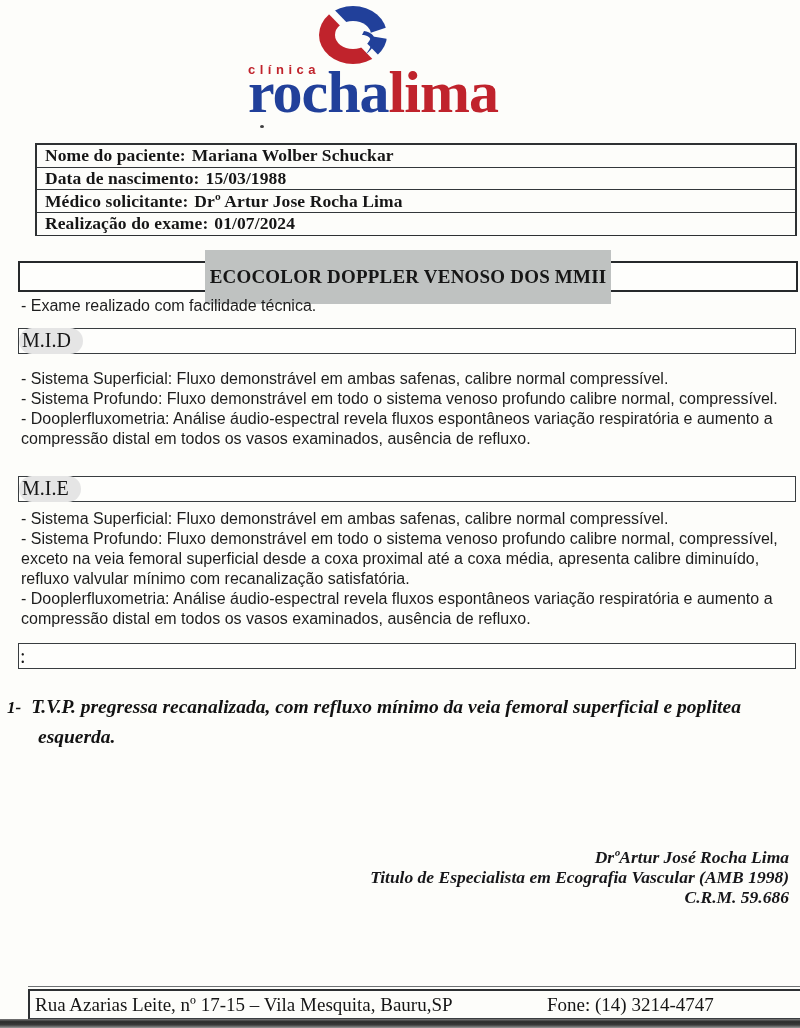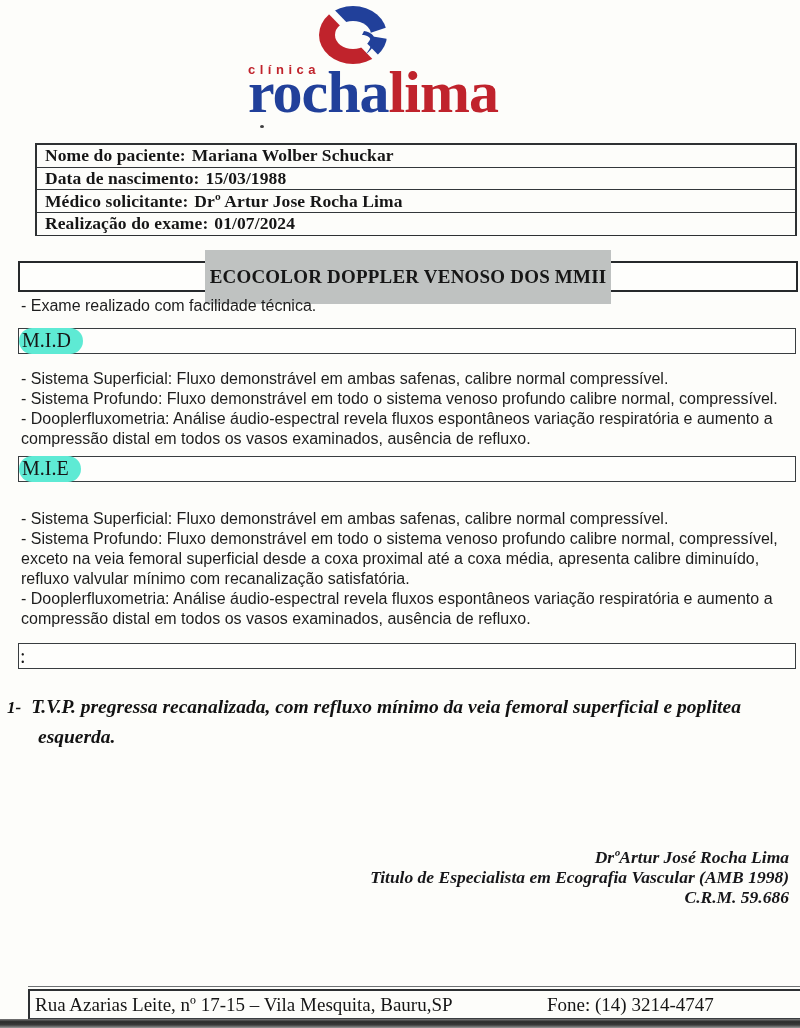--- a/index.html
+++ b/index.html
@@ -44,25 +44,25 @@
   .title-box .hl{
     background:#bfc2c1;font-weight:bold;font-size:19px;
     padding:16px 5px;letter-spacing:0.2px;white-space:nowrap;
   }
   .sec-box{
     position:absolute;left:18px;width:776px;height:24px;
     border:1.5px solid #393d40;background:#fefefc;
     display:flex;align-items:center;
   }
   .sec-box .hl{
-    background:#5eead4;font-size:20px;padding:1px 12px 2px 3px;white-space:nowrap;border-radius:13px;
+    background:#e5e5e5;font-size:20px;padding:1px 12px 2px 3px;white-space:nowrap;border-radius:13px;
   }
   .sec-box .colon{font-size:20px;margin-left:1px;}
   #mid-box{top:328px;}
-  #mie-box{top:456px;}
+  #mie-box{top:476px;}
   #conc-box{top:643px;}
   
   .bodytext{
     position:absolute;left:21px;width:774px;
     font-family:"Liberation Sans",sans-serif;font-size:16px;line-height:20px;
     color:#1d1d1d;
   }
   .bodytext p{margin:0;}
   #intro-line{top:296px;}
   #mid-body{top:369px;}

